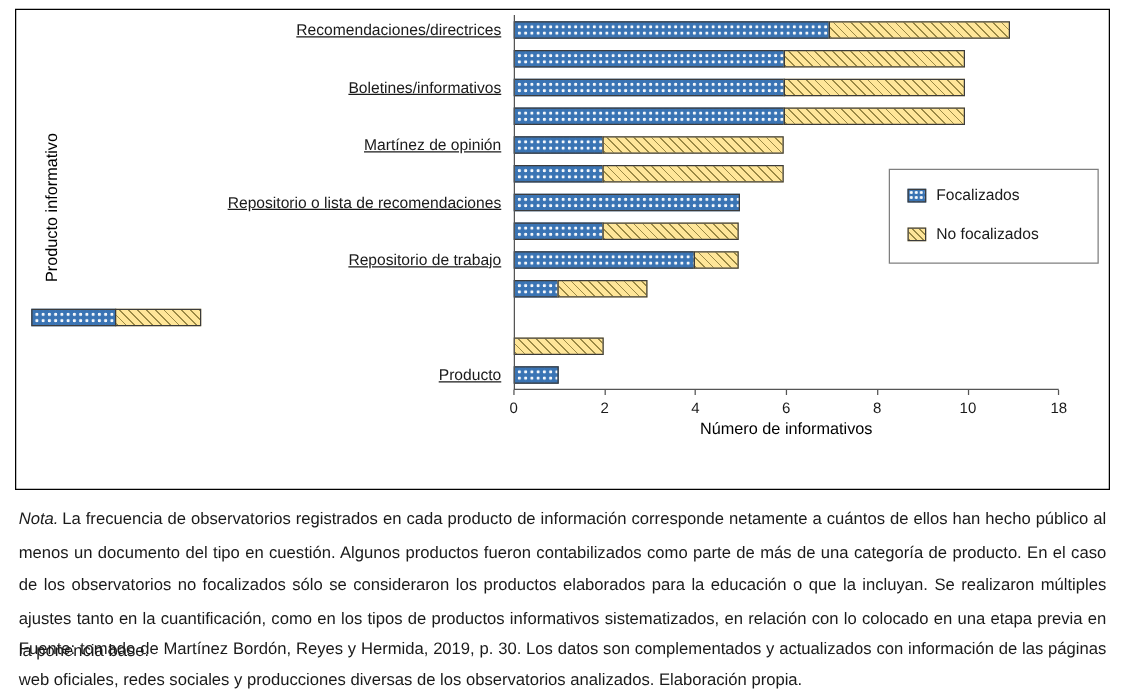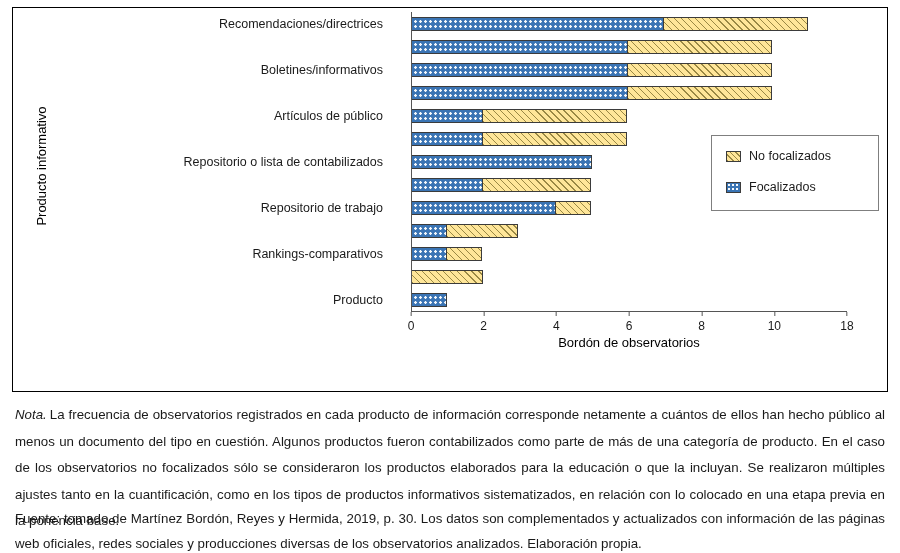--- a/index.html
+++ b/index.html
@@ -7,21 +7,21 @@
   body { width:900px; height:553px; font-family:"Liberation Sans", sans-serif; color:#000; }
   .page { position:relative; width:900px; height:553px; background:#fff; overflow:hidden; }
 
   
   .chart-box { position:absolute; left:12px; top:7px; width:876px; height:385px; border:1px solid #000; background:#fff; }
 
   .y-axis-title { position:absolute; left:28px; top:158px; transform:translate(-50%,-50%) rotate(-90deg); white-space:nowrap; font-size:13px; color:#000; }
 
   .rows { position:absolute; left:12px; top:4px; right:42px; }
   .bar-row { display:flex; align-items:center; height:23px; }
-  .bar-label { width:386px; padding-right:28px; text-align:right; font-size:12.5px; color:#1a1a1a; white-space:nowrap; }
+  .bar-label { width:386px; padding-right:10px; text-align:right; font-size:12.5px; color:#1a1a1a; white-space:nowrap;text-decoration:underline; }
   .bar-track { position:relative; flex:1; height:14px; display:flex; }
 
   .seg { height:100%; border:1px solid #3b3b3b; }
   .seg-foc {
     background-color:#3a74b4;
     background-image:radial-gradient(circle, rgba(255,255,255,0.95) 1.1px, transparent 1.5px);
     background-size:5px 5px;
     background-position:1px 1px;
   }
   .seg-nofoc {
@@ -89,35 +89,35 @@
           </div>
         </div>
         <div class="bar-row">
           <div class="bar-label"></div>
           <div class="bar-track">
             <div class="seg seg-foc" style="width: 50%;"></div>
             <div class="seg seg-nofoc joined" style="width: 33.3333%;"></div>
           </div>
         </div>
         <div class="bar-row">
-          <div class="bar-label">Artículos de público</div>
+          <div class="bar-label">Martínez de opinión</div>
           <div class="bar-track">
             <div class="seg seg-foc" style="width: 16.6667%;"></div>
             <div class="seg seg-nofoc joined" style="width: 33.3333%;"></div>
           </div>
         </div>
         <div class="bar-row">
           <div class="bar-label"></div>
           <div class="bar-track">
             <div class="seg seg-foc" style="width: 16.6667%;"></div>
             <div class="seg seg-nofoc joined" style="width: 33.3333%;"></div>
           </div>
         </div>
         <div class="bar-row">
-          <div class="bar-label">Repositorio o lista de contabilizados</div>
+          <div class="bar-label">Repositorio o lista de recomendaciones</div>
           <div class="bar-track">
             <div class="seg seg-foc" style="width: 41.6667%;"></div>
           </div>
         </div>
         <div class="bar-row">
           <div class="bar-label"></div>
           <div class="bar-track">
             <div class="seg seg-foc" style="width: 16.6667%;"></div>
             <div class="seg seg-nofoc joined" style="width: 25%;"></div>
           </div>
@@ -130,21 +130,20 @@
           </div>
         </div>
         <div class="bar-row">
           <div class="bar-label"></div>
           <div class="bar-track">
             <div class="seg seg-foc" style="width: 8.33333%;"></div>
             <div class="seg seg-nofoc joined" style="width: 16.6667%;"></div>
           </div>
         </div>
         <div class="bar-row">
-          <div class="bar-label">Rankings-comparativos</div>
           <div class="bar-track">
             <div class="seg seg-foc" style="width: 8.33333%;"></div>
             <div class="seg seg-nofoc joined" style="width: 8.33333%;"></div>
           </div>
         </div>
         <div class="bar-row">
           <div class="bar-label"></div>
           <div class="bar-track">
             <div class="seg seg-nofoc" style="width: 16.6667%;"></div>
           </div>
@@ -182,31 +181,31 @@
         </div>
         <div class="tick" style="left: 83.3333%; text-align: right;">
           <div class="mark"></div>
           <div class="tlabel">10</div>
         </div>
         <div class="tick" style="left: 100%;">
           <div class="mark"></div>
           <div class="tlabel">18</div>
         </div>
       </div>
-    <div class="x-axis-title">Bordón de observatorios</div>
+    <div class="x-axis-title">Número de informativos</div>
 
     <div class="legend" id="legend">
+        <div class="legend-entry">
+          <span class="swatch sw-foc"></span>
+          <span class="legend-label">Focalizados</span>
+        </div>
         <div class="legend-entry">
           <span class="swatch sw-nofoc"></span>
           <span class="legend-label">No focalizados</span>
         </div>
-        <div class="legend-entry">
-          <span class="swatch sw-foc"></span>
-          <span class="legend-label">Focalizados</span>
-        </div>
       </div>
   </div>
 
   <p class="note"><span class="it">Nota.</span><span>La frecuencia de observatorios registrados en cada producto de información corresponde netamente a cuántos de ellos han hecho público al menos un documento del tipo en cuestión. Algunos productos fueron contabilizados como parte de más de una categoría de producto. En el caso de los observatorios no focalizados sólo se consideraron los productos elaborados para la educación o que la incluyan. Se realizaron múltiples ajustes tanto en la cuantificación, como en los tipos de productos informativos sistematizados, en relación con lo colocado en una etapa previa en la ponencia base.</span></p>
 
   <p class="fuente"><span>Fuente: tomado de Martínez Bordón, Reyes y Hermida, 2019, p. 30. Los datos son complementados y actualizados con información de las páginas web oficiales, redes sociales y producciones diversas de los observatorios analizados. Elaboración propia.</span></p>
 
 </div>
 
 </body></html>

